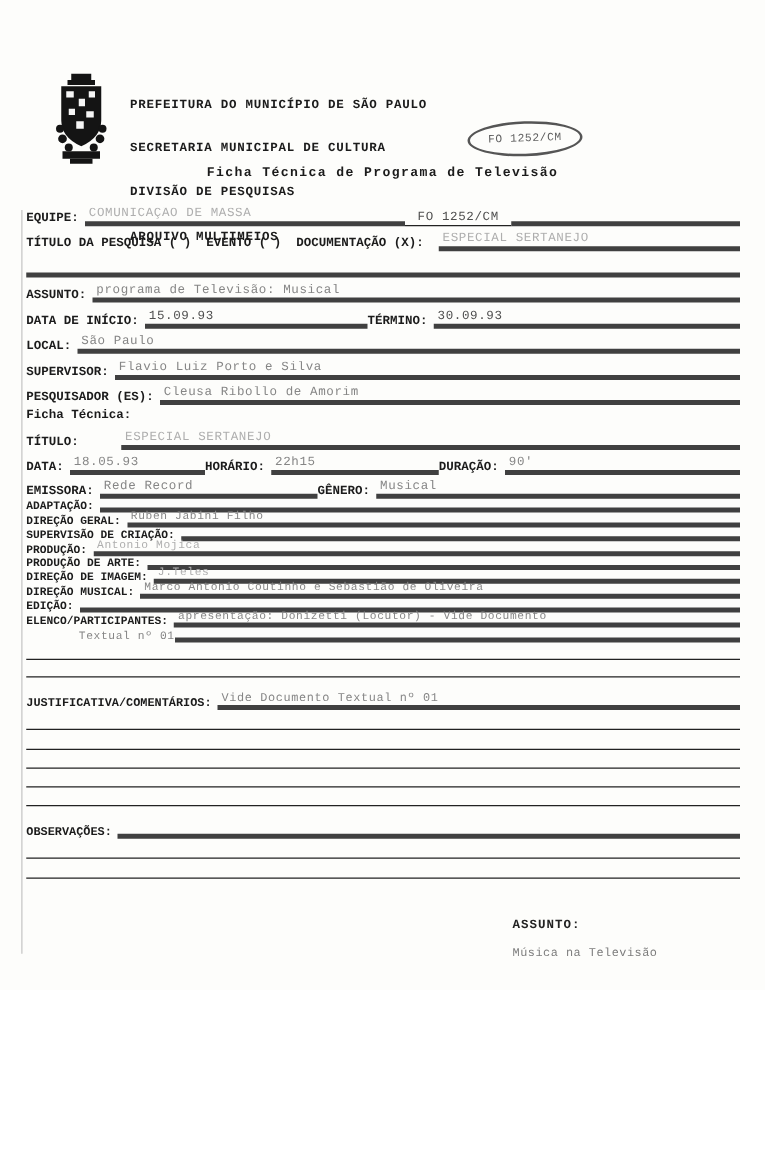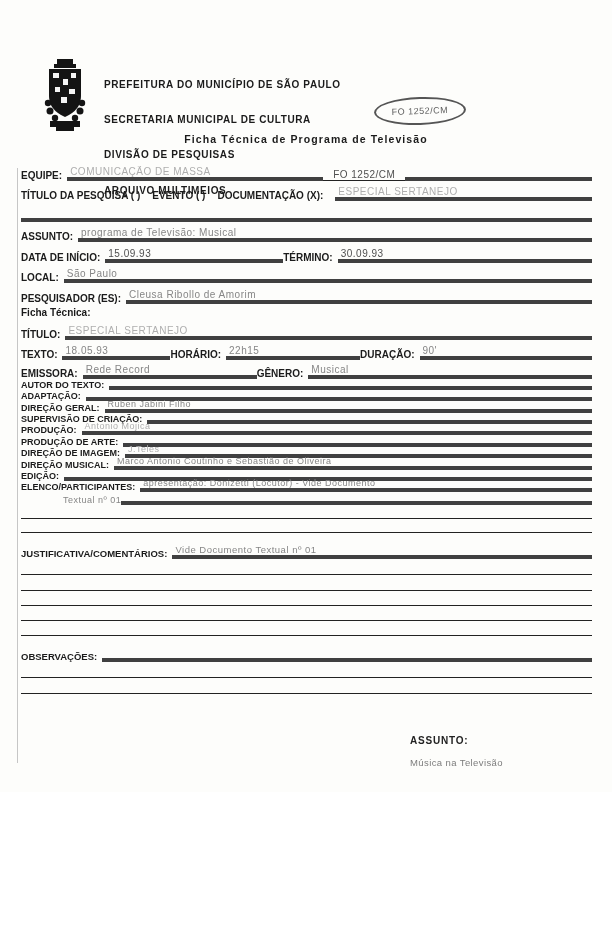--- a/index.html
+++ b/index.html
@@ -1,34 +1,34 @@
 <!DOCTYPE html>
 <html><head>
 <meta charset="utf-8">
 <style>
   html,body{margin:0;padding:0;background:#ffffff;}
   .page{position:relative;width:612px;height:792px;background:#fdfdfb;overflow:hidden;
-        font-family:Liberation Sans, sans-serif;color:#1b1b1b;}
+        font-family:Liberation Mono, monospace;color:#1b1b1b;}
   
   .org{position:absolute;left:104px;top:55px;font-weight:bold;font-size:10px;
        line-height:11.8px;letter-spacing:.6px;white-space:pre;}
   .logo{position:absolute;left:42px;top:57px;}
   .stamp{position:absolute;left:374px;top:97px;width:88px;height:24px;border:2px solid #555;
          border-radius:50%;display:flex;align-items:center;justify-content:center;
          font-size:9px;color:#5f5f5f;letter-spacing:.5px;transform:rotate(-2deg);}
   .doc-title{position:absolute;top:133px;left:0;right:0;text-align:center;font-weight:bold;
              font-size:10.5px;letter-spacing:1.1px;}
   
   .form{position:absolute;left:21px;right:20px;top:160px;}
   .row{display:flex;align-items:flex-end;}
   .lab{font-weight:bold;white-space:pre;padding-right:5px;}
   .fill{flex:1 1 auto;border-bottom:4px solid #404040;padding:0 3px;white-space:nowrap;overflow:hidden;}
   .sec-a .row{height:20.5px;font-size:10px;}
   .h14{height:14px !important;}
-  .h22{height:22px !important;}
+  .h22{height:22px !important;gap:29px;}
   .h20{height:20px !important;}
   .h19{height:19px !important;}
   .h26{height:26px !important;font-size:9.5px !important;}
   .sec-b .row{height:11.4px;font-size:9px;}
   .cont{height:12.5px !important;padding-left:42px;}
   .rule{border-bottom:1px solid #222;}
   .r13{height:13px;} .r14{height:14px;} .r15{height:15px;}
   .v{letter-spacing:.5px;}
   .v1{color:#4f4f4f;} .v2{color:#868686;} .v3{color:#aeaeae;}
   .code{border-bottom:1px solid #222;padding:0 10px;color:#4f4f4f;}
@@ -119,58 +119,58 @@
         <span class="fill w-inicio"><span class="v v1">15.09.93</span></span>
         <span class="lab">TÉRMINO:</span>
         <span class="fill"><span class="v v1">30.09.93</span></span>
       </div>
 
       <div class="row">
         <span class="lab">LOCAL:</span>
         <span class="fill"><span class="v v2">São Paulo</span></span>
       </div>
 
+      <div class="row">
+        <span class="lab">SUPERVISOR:</span>
+        <span class="fill"><span class="v v2">Flavio Luiz Porto e Silva</span></span>
+      </div>
 
       <div class="row">
         <span class="lab">PESQUISADOR (ES):</span>
         <span class="fill"><span class="v v2">Cleusa Ribollo de Amorim</span></span>
       </div>
 
       <div class="row h14">
         <span class="lab">Ficha Técnica:</span>
       </div>
 
       <div class="row h22">
         <span class="lab">TÍTULO:</span>
         <span class="fill"><span class="v v3">ESPECIAL SERTANEJO</span></span>
       </div>
 
       <div class="row h20">
-        <span class="lab">TEXTO:</span>
+        <span class="lab">DATA:</span>
         <span class="fill w-data"><span class="v v2">18.05.93</span></span>
         <span class="lab">HORÁRIO:</span>
         <span class="fill w-hora"><span class="v v2">22h15</span></span>
         <span class="lab">DURAÇÃO:</span>
         <span class="fill"><span class="v v2">90'</span></span>
       </div>
 
       <div class="row h19">
         <span class="lab">EMISSORA:</span>
         <span class="fill w-emis"><span class="v v2">Rede Record</span></span>
         <span class="lab">GÊNERO:</span>
         <span class="fill"><span class="v v2">Musical</span></span>
       </div>
     </div>
 
     <div class="sec-b">
       <div class="row">
-        <span class="lab">AUTOR DO TEXTO:</span>
-        <span class="fill"><span class="v v3"></span></span>
-      </div>
-      <div class="row">
         <span class="lab">ADAPTAÇÃO:</span>
         <span class="fill"><span class="v v3"></span></span>
       </div>
       <div class="row">
         <span class="lab">DIREÇÃO GERAL:</span>
         <span class="fill"><span class="v v2">Ruben Jabini Filho</span></span>
       </div>
       <div class="row">
         <span class="lab">SUPERVISÃO DE CRIAÇÃO:</span>
         <span class="fill"><span class="v v3"></span></span>

